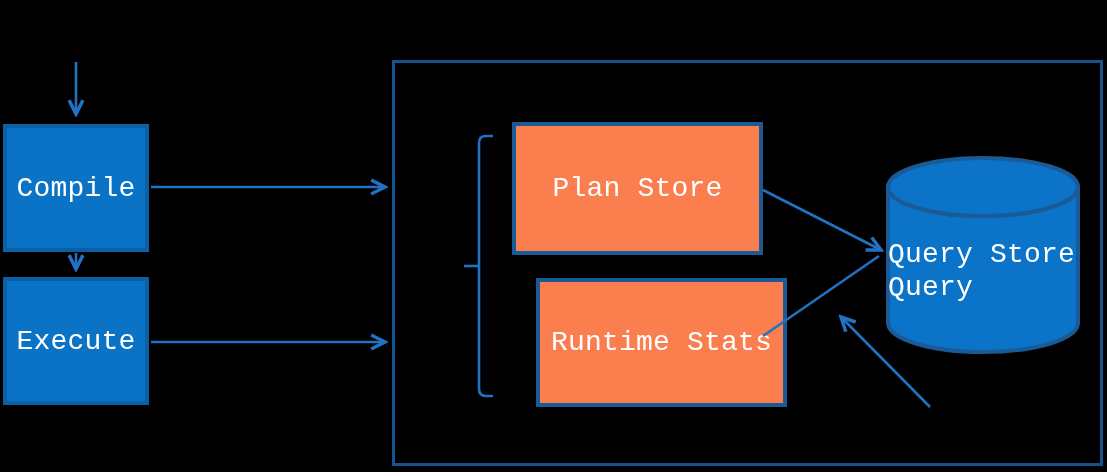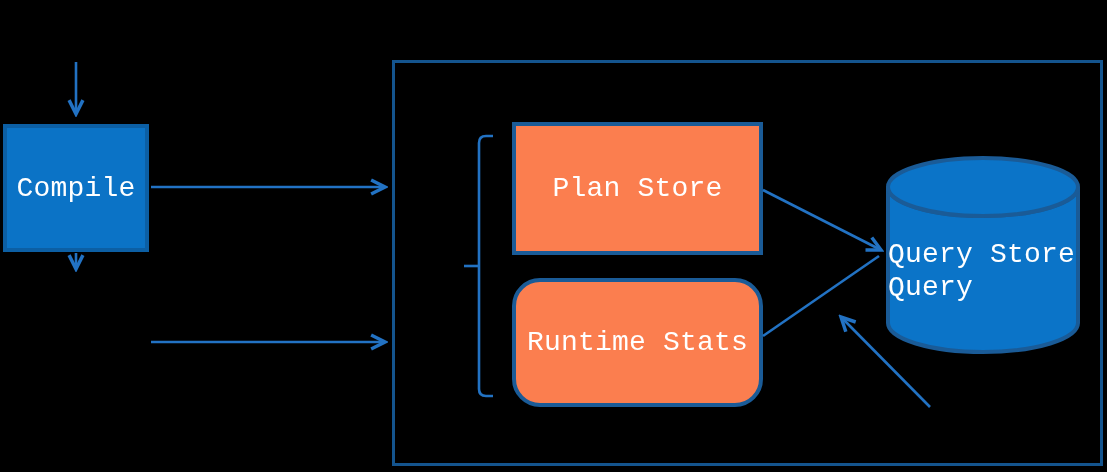--- a/index.html
+++ b/index.html
@@ -41,21 +41,21 @@
     left:392px;top:60px;width:711px;height:406px;
     border:3px solid var(--container-border);
     box-sizing:border-box;
     background:transparent;
   }
   .store-node{
     background:var(--store-orange-fill);
     border:4px solid var(--store-border);
   }
   #plan-store{left:512px;top:122px;width:251px;height:133px;}
-  #runtime-stats{left:512px;top:278px;width:251px;height:129px;border-radius:28px;}
+  #runtime-stats{left:536px;top:278px;width:251px;height:129px;}
   #cylinder-label{
     position:absolute;
     left:888px;top:238px;width:190px;
     color:var(--label-text);
     font-size:28px;line-height:33px;
     letter-spacing:0.2px;
   }
   .overlay{
     position:absolute;left:0;top:0;
     pointer-events:none;
@@ -80,20 +80,23 @@
 <body>
 
 <div class="canvas">
 
   <div id="container-box"></div>
 
   <div id="compile" class="node blue-node">
     <span>Compile</span>
   </div>
 
+  <div id="execute" class="node blue-node">
+    <span>Execute</span>
+  </div>
 
   <div id="plan-store" class="node store-node">
     <span>Plan Store</span>
   </div>
 
   <div id="runtime-stats" class="node store-node">
     <span>Runtime Stats</span>
   </div>
 
   <svg class="overlay" width="1107" height="472" viewBox="0 0 1107 472">

